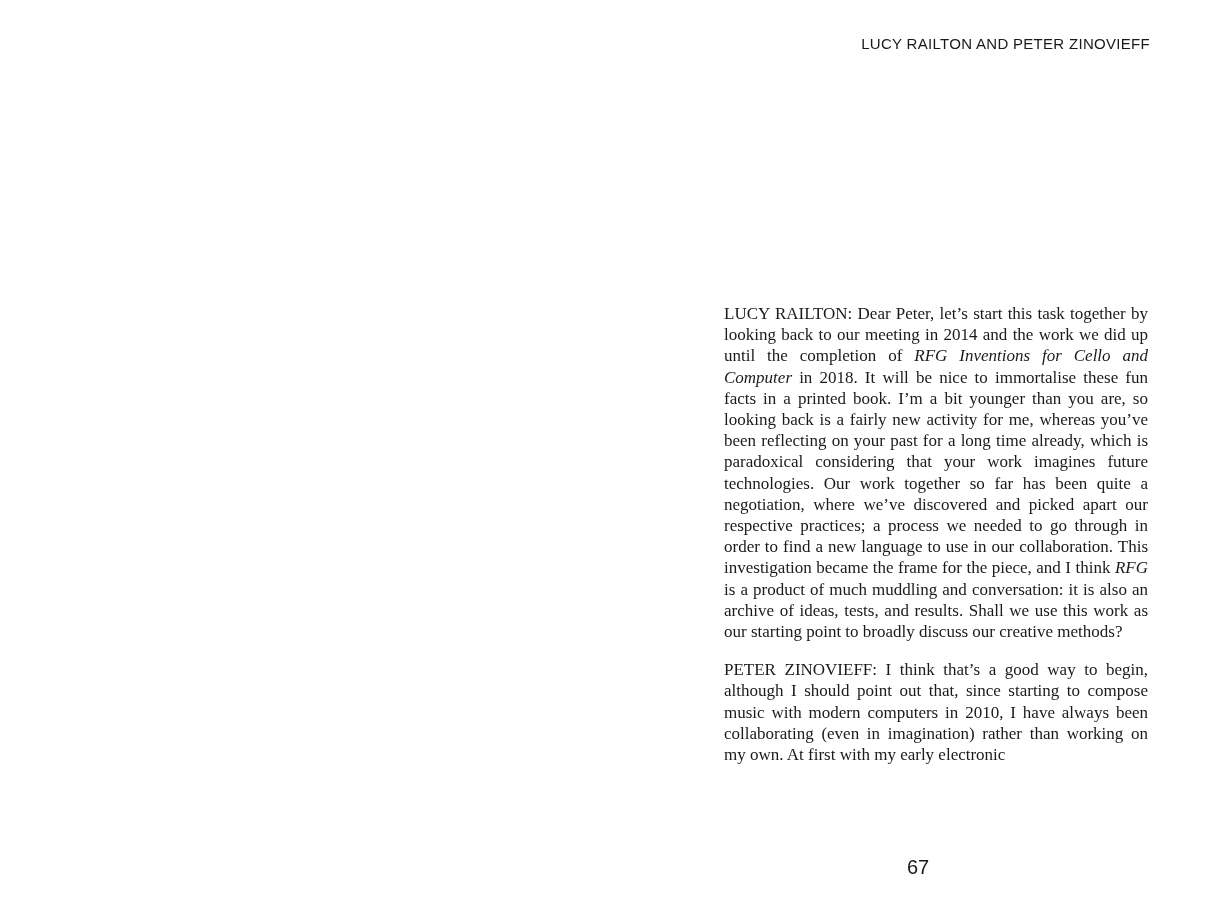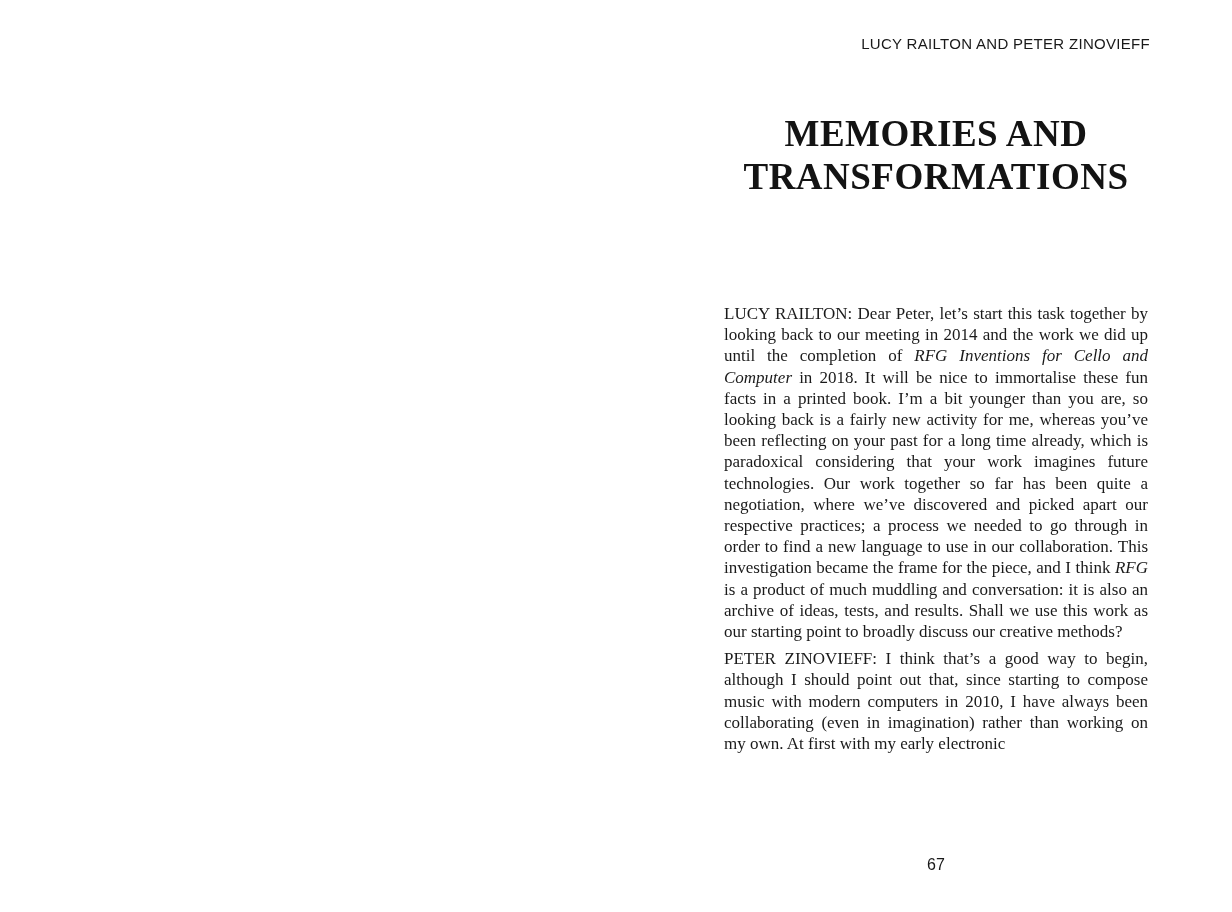--- a/index.html
+++ b/index.html
@@ -38,44 +38,40 @@
   }
   .title-line { white-space: nowrap; }
   .body-text {
     position: absolute; left: 724px; top: 303px; width: 424px;
     font-family: "Liberation Serif", serif;
     font-size: 17px; line-height: 21.2px;
     color: #1a1a1a;
   }
   .body-text p.para {
     text-align: justify;
-    margin-bottom: 6px;
+    margin-bottom: 17px;
   }
   .body-text p.para:last-child { margin-bottom: 2px; }
   .italic { font-style: italic; }
   .page-number {
-    position: absolute; left: 722px; top: 856px; width: 428px;
+    position: absolute; left: 704px; top: 856px; width: 428px;
     text-align: center;
     font-family: "Liberation Sans", sans-serif;
-    font-size: 16px; color: #191919;
+    font-size: 20px; color: #191919;
   }
 </style>
 </head>
 <body>
 
 <div class="spread">
   <div class="left-page"></div>
   <div class="right-page"></div>
 
   <div class="running-header">LUCY RAILTON AND PETER ZINOVIEFF</div>
 
-  <div class="chapter-title">
-    <div class="title-line">MEMORIES AND</div>
-    <div class="title-line">TRANSFORMATIONS</div>
-  </div>
 
   <div class="body-text">
       <p class="para"><span>LUCY RAILTON: Dear Peter, let’s start this task together by looking back to our meeting in 2014 and the work we did up until the completion of </span><span class="italic">RFG Inventions for Cello and Computer</span><span> in 2018. It will be nice to immortalise these fun facts in a printed book. I’m a bit younger than you are, so looking back is a fairly new activity for me, whereas you’ve been reflecting on your past for a long time already, which is paradoxical considering that your work imagines future technologies. Our work together so far has been quite a negotiation, where we’ve discovered and picked apart our respective practices; a process we needed to go through in order to find a new language to use in our collaboration. This investigation became the frame for the piece, and I think </span><span class="italic">RFG</span><span> is a product of much muddling and conversation: it is also an archive of ideas, tests, and results. Shall we use this work as our starting point to broadly discuss our creative methods?</span></p>
       <p class="para"><span>PETER ZINOVIEFF: I think that’s a good way to begin, although I should point out that, since starting to compose music with modern computers in 2010, I have always been collaborating (even in imagination) rather than working on my own. At first with my early electronic</span></p>
     </div>
 
   <div class="page-number">67</div>
 </div>
 
 </body></html>

